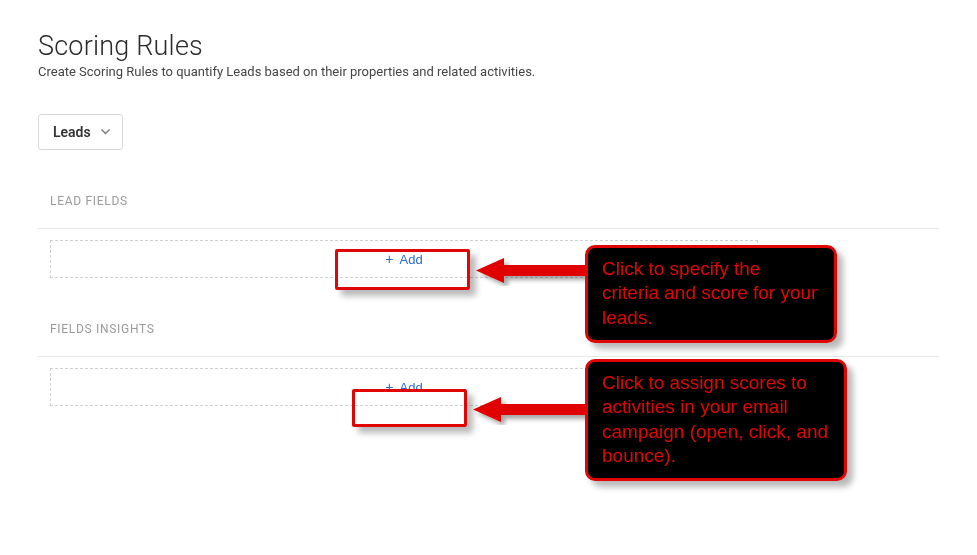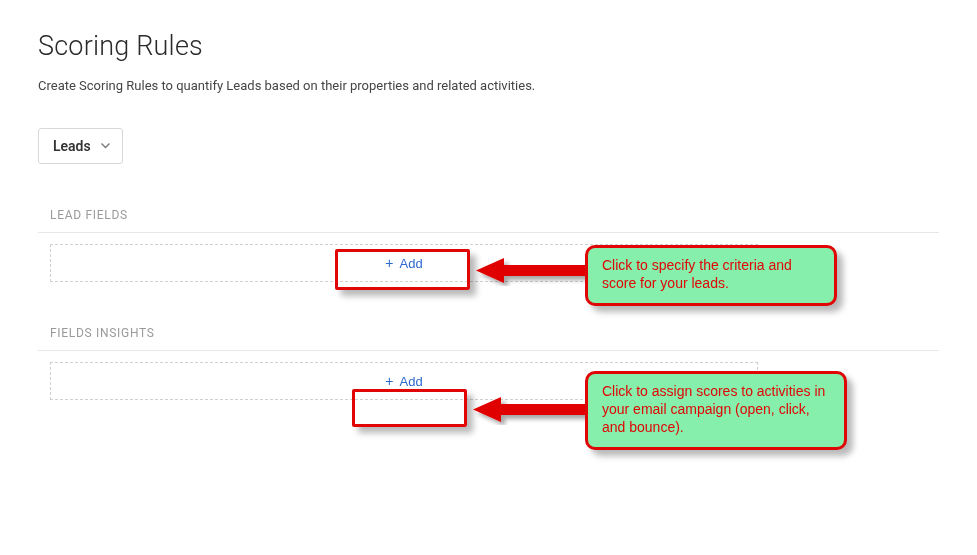--- a/index.html
+++ b/index.html
@@ -12,21 +12,21 @@
     color: #333;
     position: relative;
   }
   .page {
     padding: 30px 38px 0 38px;
   }
   .title {
     font-size: 27px;
     font-weight: 300;
     color: #2a2a2a;
-    margin: 0 0 16px 0;
+    margin: 0 0 2px 0;
     letter-spacing: 0.2px;
   }
   .subtitle {
     font-size: 13px;
     color: #454545;
     margin: 0 0 35px 0;
   }
   .dropdown {
     display: inline-flex;
     align-items: center;
@@ -45,21 +45,21 @@
   }
   .dropdown .caret svg { display: block; }
 
   .section {
     margin-top: 44px;
   }
   .section-label {
     font-size: 12px;
     letter-spacing: 0.7px;
     color: #9a9a9a;
-    padding: 0 0 10px 12px;
+    padding: 0 0 20px 12px;
     border-bottom: 1px solid #e7e7e7;
   }
   .add-row-wrap {
     padding: 11px 0 0 12px;
   }
   .add-row {
     border: 1px dashed #d0d0d0;
     height: 38px;
     width: 708px;
     background: #fff;
@@ -80,26 +80,26 @@
     padding: 0;
   }
   .add-btn .plus {
     font-size: 14px;
     line-height: 1;
   }
 
   
   .callout {
     position: absolute;
-    background: #86efac;
+    background: #000000;
     border: 3px solid #e00606;
     border-radius: 10px;
     padding: 9px 14px 10px 14px;
     font-family: Arial, sans-serif;
-    font-size: 14px;
+    font-size: 19px;
     line-height: 1.28;
     color: #e00606;
     box-shadow: 6px 6px 6px rgba(0,0,0,0.28);
     width: 252px;
   }
   .callout.c2 { width: 262px; }
 
   .highlight-box {
     position: absolute;
     border: 3px solid #e00606;
@@ -174,15 +174,15 @@
   <g filter="url(#ds2)">
     <rect x="34" y="9" width="88" height="11" fill="#e00606"></rect>
     <polygon points="34,2 34,27 6,14.5" fill="#e00606"></polygon>
   </g>
 </svg>
 
 <div class="callout" style="left:585px; top:245px;">
   <span>Click to specify the criteria and score for your leads.</span>
 </div>
 
-<div class="callout c2" style="left:585px; top:371px;">
+<div class="callout c2" style="left:585px; top:359px;">
   <span>Click to assign scores to activities in your email campaign (open, click, and bounce).</span>
 </div>
 
 </body></html>

